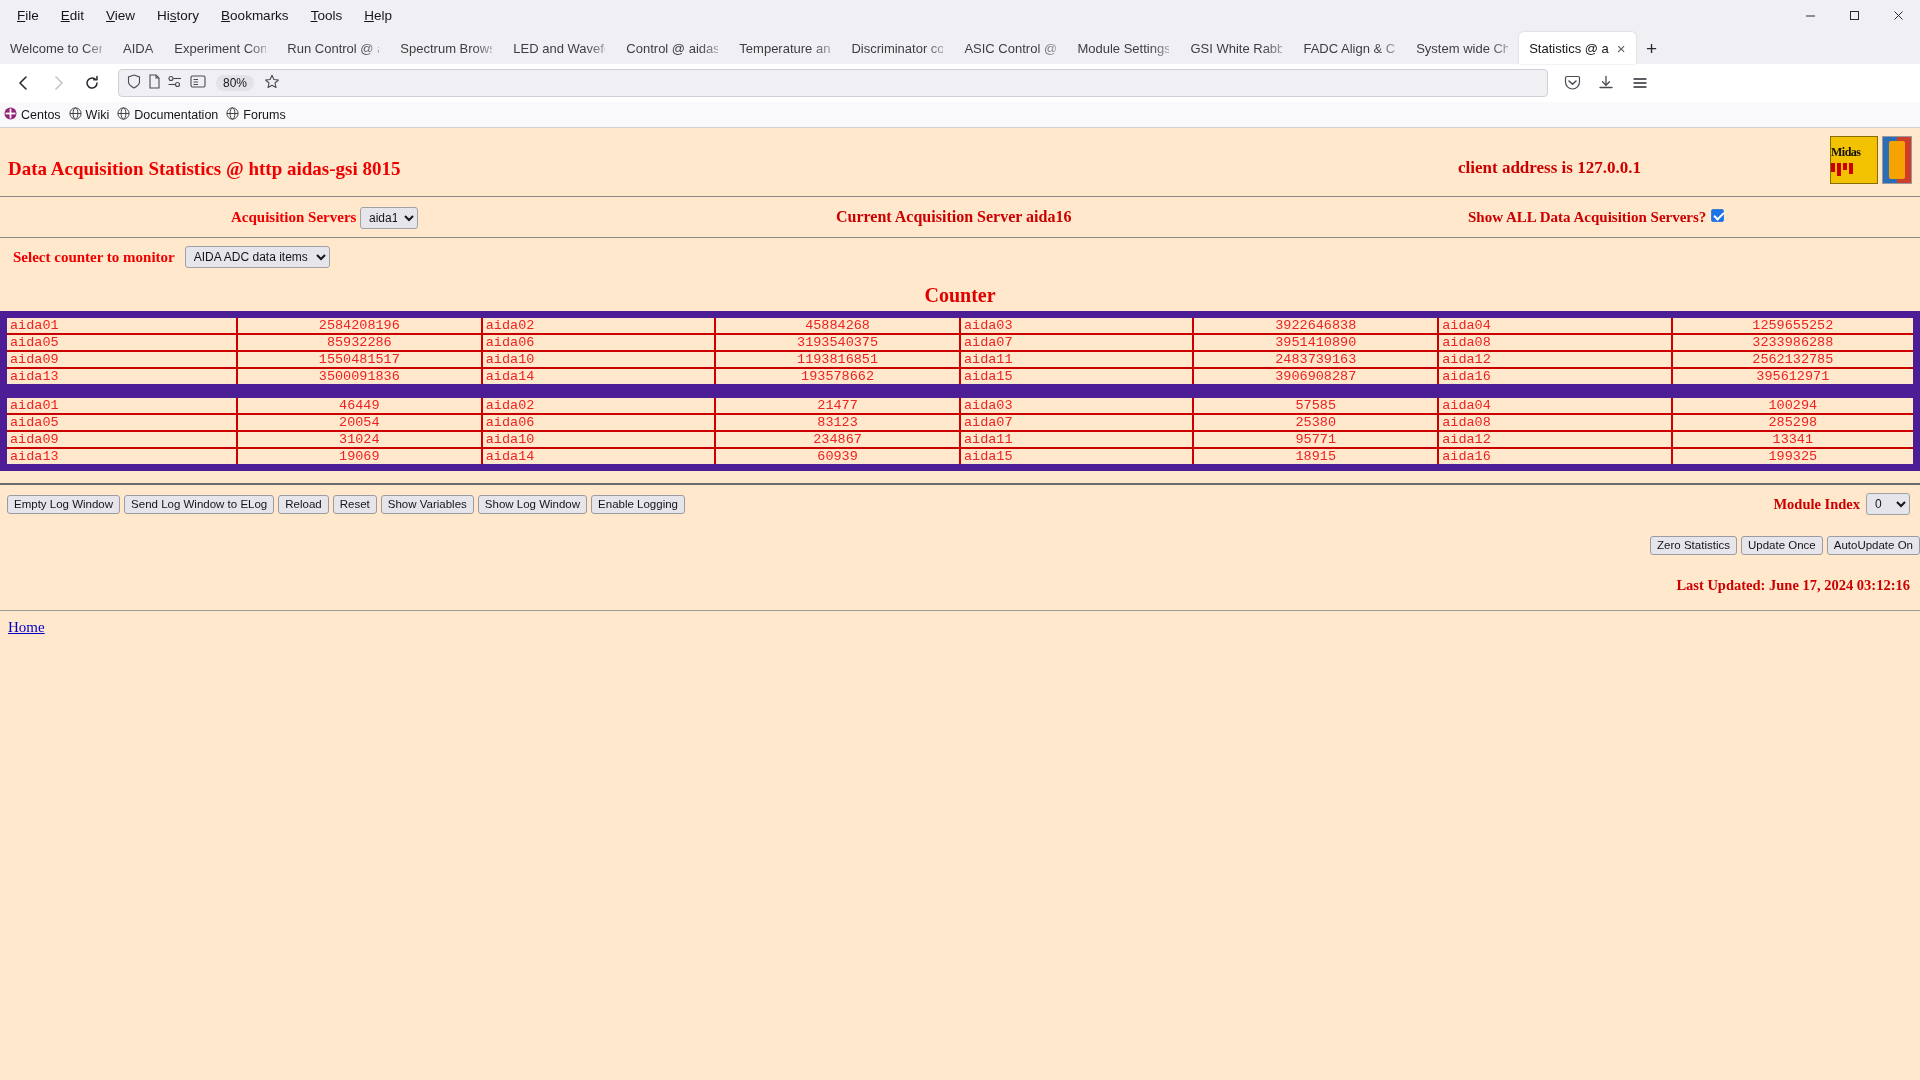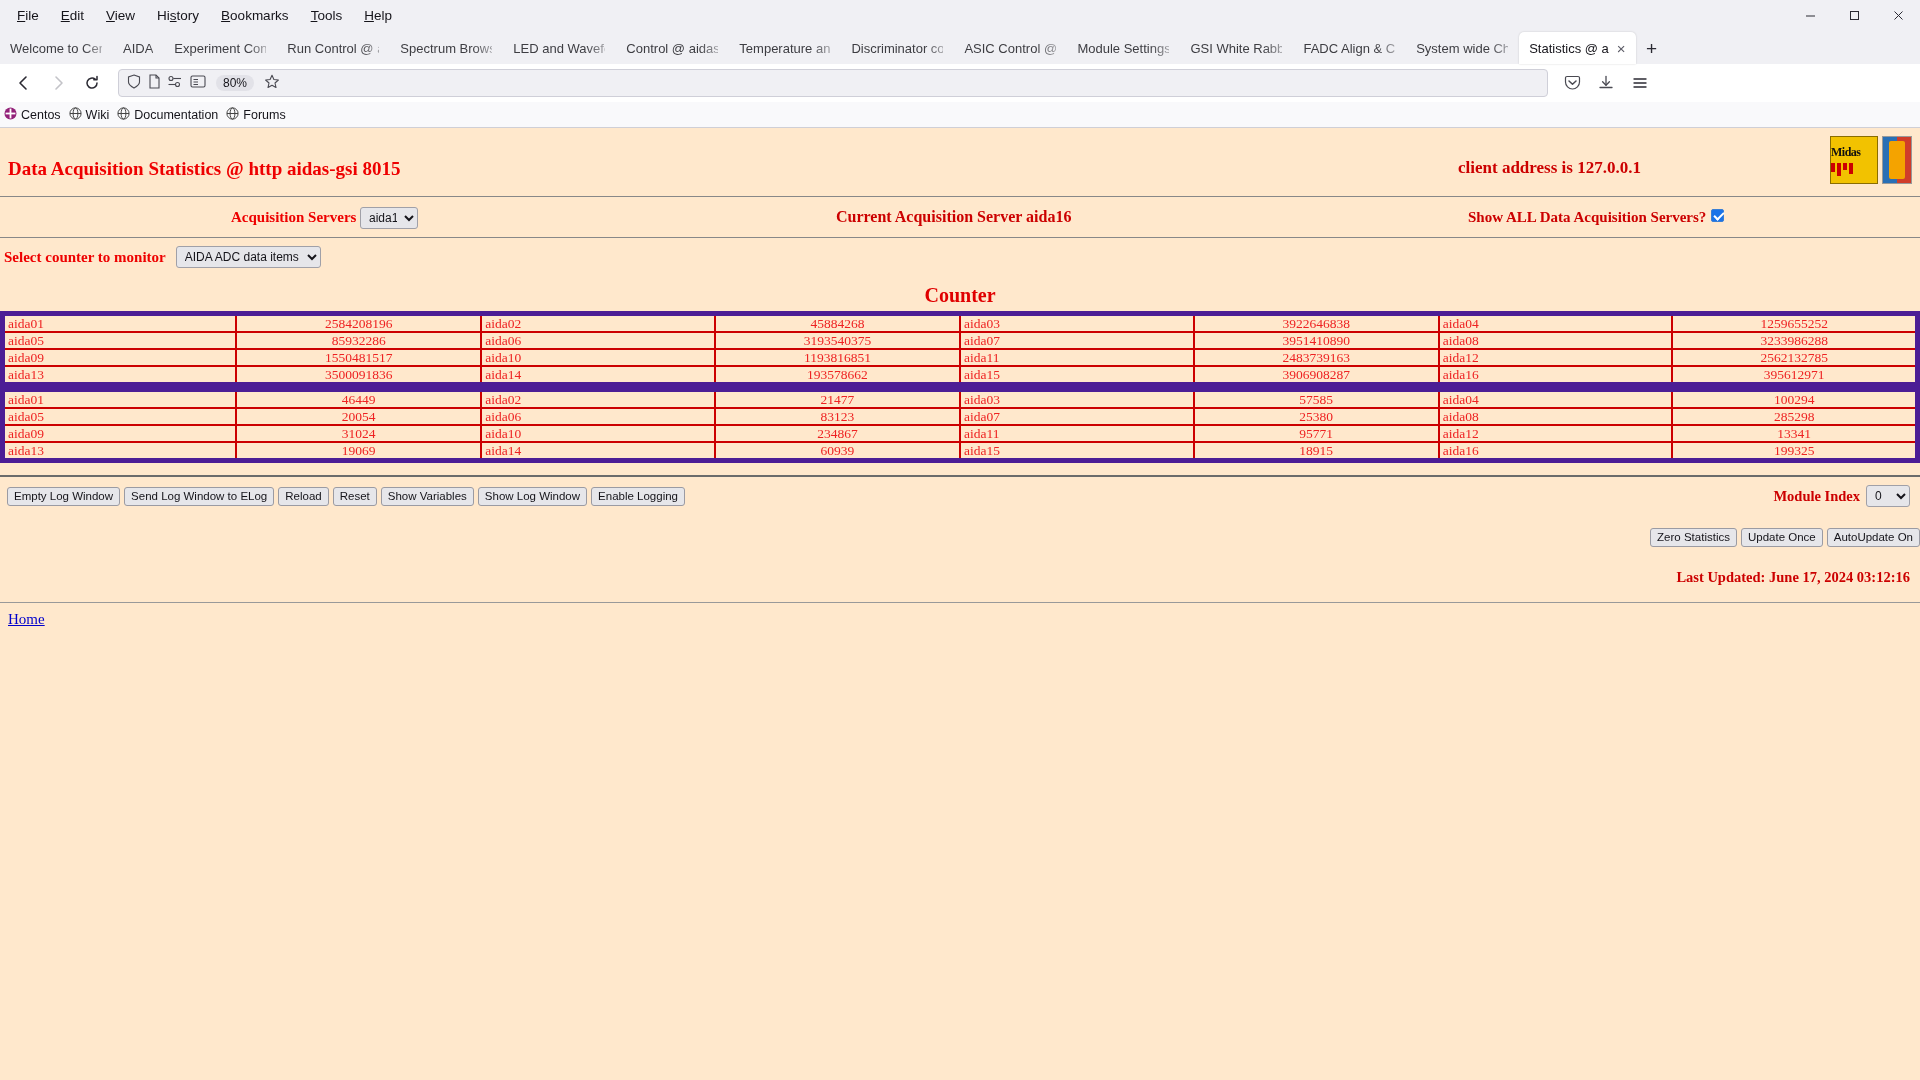--- a/index.html
+++ b/index.html
@@ -318,21 +318,21 @@
     width: 4px; height: 8px;
     border: solid #fff;
     border-width: 0 2px 2px 0;
     transform: rotate(45deg);
   }
 
   .counter-select-row {
     height: 38px;
     display: flex;
     align-items: center;
-    padding-left: 4px;
+    padding-left: 13px;
     gap: 10px;
   }
   .cs-label {
     color: #ee0000;
     font-weight: bold;
     font-size: 15px;
     font-family: "Liberation Serif", serif;
   }
 
   select.ffsel {
@@ -354,22 +354,22 @@
     color: #e00000;
     font-weight: bold;
     font-size: 20px;
     font-family: "Liberation Serif", serif;
     margin: 8px 0 4px 0;
   }
 
   table.stats {
     width: 100%;
     border-collapse: collapse;
-    border: 5px solid #4c1d95;
-    font-family: Liberation Serif, serif;
+    border: 7px solid #4c1d95;
+    font-family: Liberation Mono, monospace;
     table-layout: fixed;
   }
   table.stats td {
     border: 2px solid #cc0000;
     color: #ee2222;
     font-size: 13.5px;
     padding: 0px 3px;
     height: 15px;
     line-height: 15px;
     white-space: nowrap;

